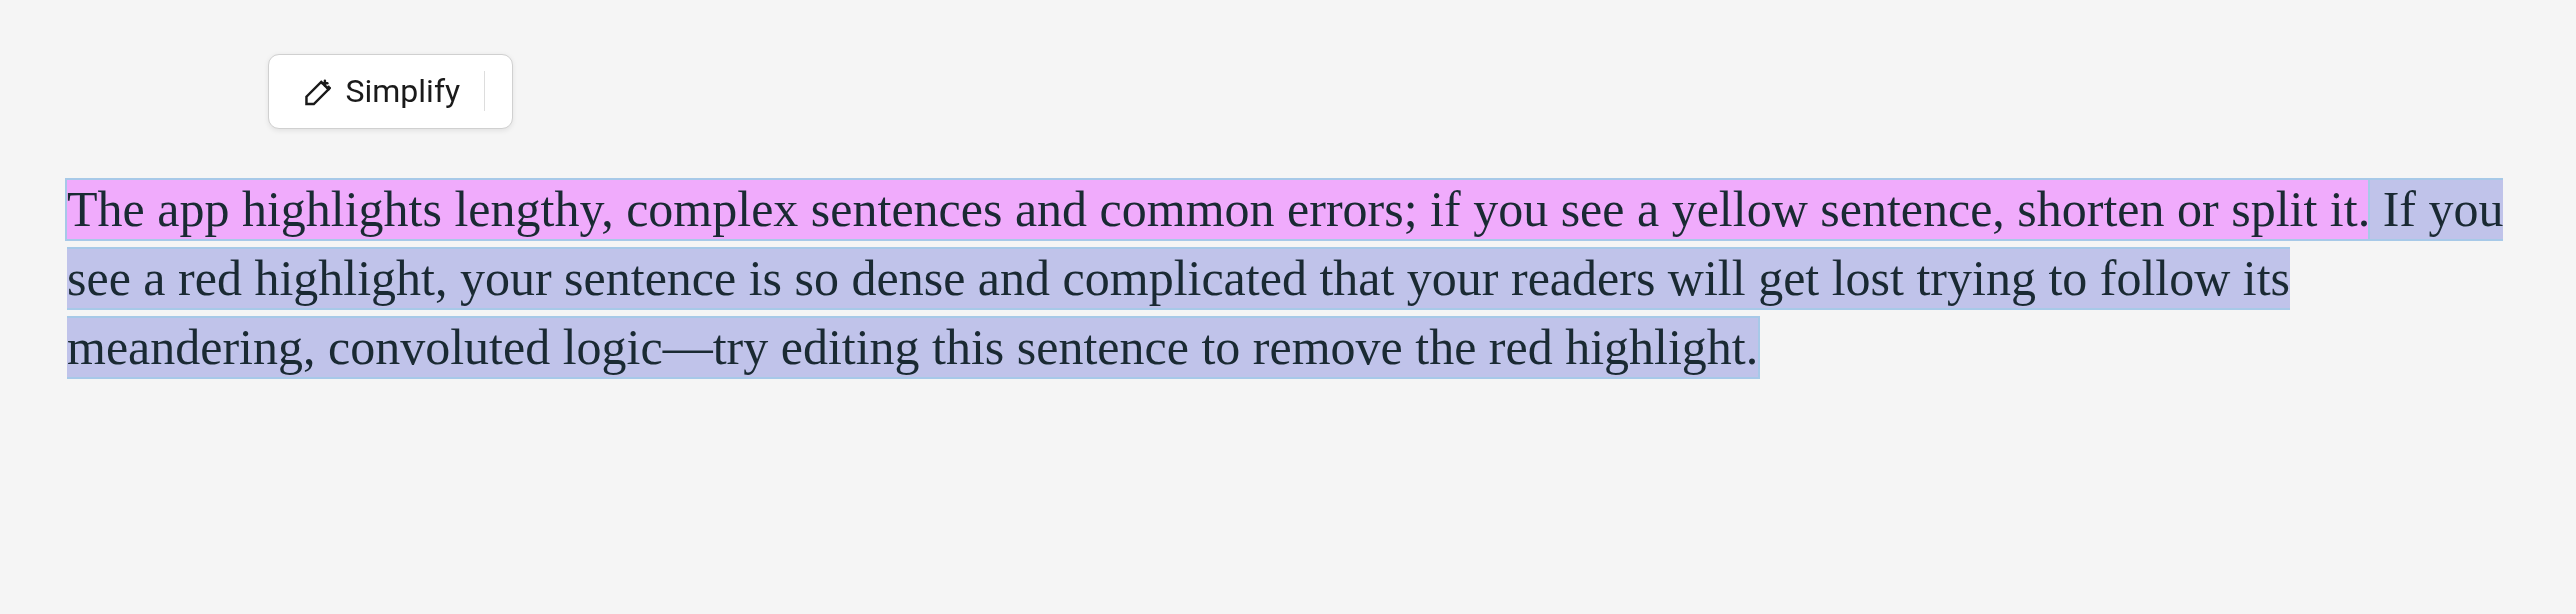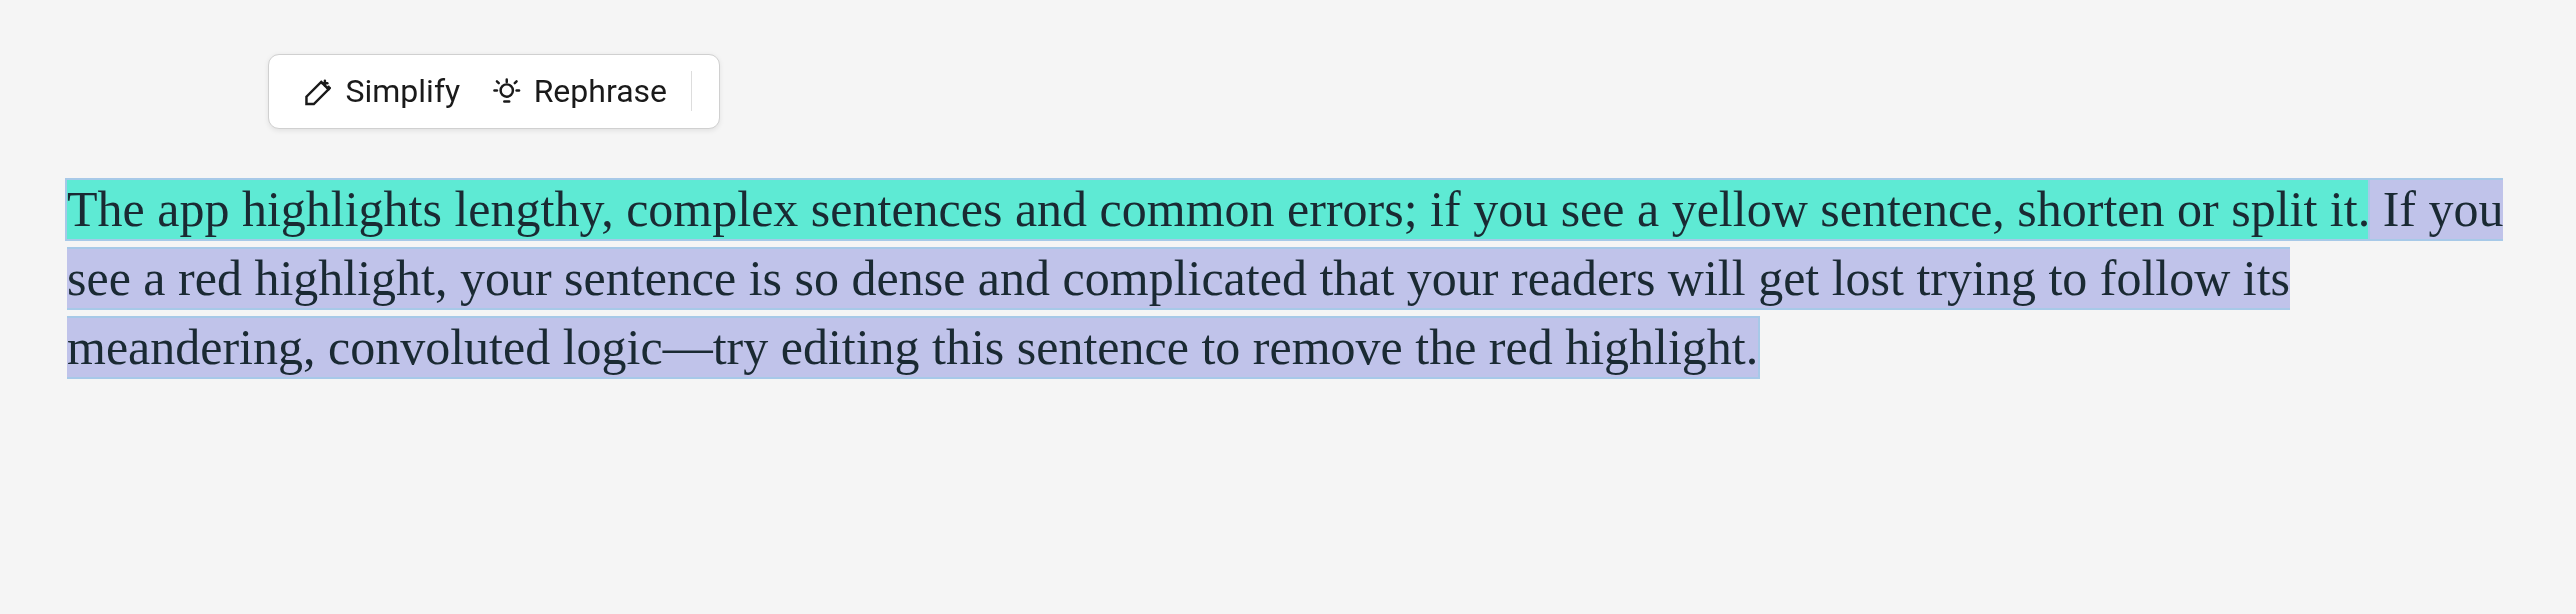--- a/index.html
+++ b/index.html
@@ -62,21 +62,21 @@
       stroke-width: 2.5;
       fill: none;
     }
     .text-content {
       font-size: 50px;
       line-height: 1.38;
       color: #1a2a33;
       max-width: 2442px;
     }
     .highlight-green {
-      background-color: #5eead4;
+      background-color: #f0abfc;
       box-shadow: 0 0 0 2px #a7c9e8;
       padding: 1.3px 0;
     }
     .highlight-purple {
       background-color: #c0c3ea;
       box-shadow: 0 0 0 2px #a7c9e8;
       padding: 1.3px 0;
     }
   </style>
 </head>
@@ -90,34 +90,20 @@
       <svg viewBox="0 0 24 24">
         <path d="M14 4 L20 10 L8 22 L2 22 L2 16 Z"></path>
         <path d="M17 3 L17 7" stroke-linecap="round"></path>
         <path d="M15 5 L19 5" stroke-linecap="round"></path>
         <path d="M20 8 L20 10" stroke-linecap="round"></path>
         <path d="M21 9 L19 9" stroke-linecap="round"></path>
       </svg>
     </span>
     <span>Simplify</span>
   </div>
-  <div class="toolbar-item">
-    <span class="icon">
-      <svg viewBox="0 0 24 24">
-        <circle cx="12" cy="11" r="5"></circle>
-        <path d="M10 20 L14 20" stroke-linecap="round"></path>
-        <path d="M12 2 L12 4" stroke-linecap="round"></path>
-        <path d="M4 11 L2 11" stroke-linecap="round"></path>
-        <path d="M22 11 L20 11" stroke-linecap="round"></path>
-        <path d="M5.5 5 L4 3.5" stroke-linecap="round"></path>
-        <path d="M18.5 5 L20 3.5" stroke-linecap="round"></path>
-      </svg>
-    </span>
-    <span>Rephrase</span>
-  </div>
   <div class="toolbar-divider"></div>
 </div>
 
 <div class="text-content">
   <span class="highlight-green">The app highlights lengthy, complex sentences and common errors; if you see a yellow sentence, shorten or split it.</span><span class="highlight-purple"> If you see a red highlight, your sentence is so dense and complicated that your readers will get lost trying to follow its meandering, convoluted logic—try editing this sentence to remove the red highlight.</span>
 </div>
 
 
 
 

